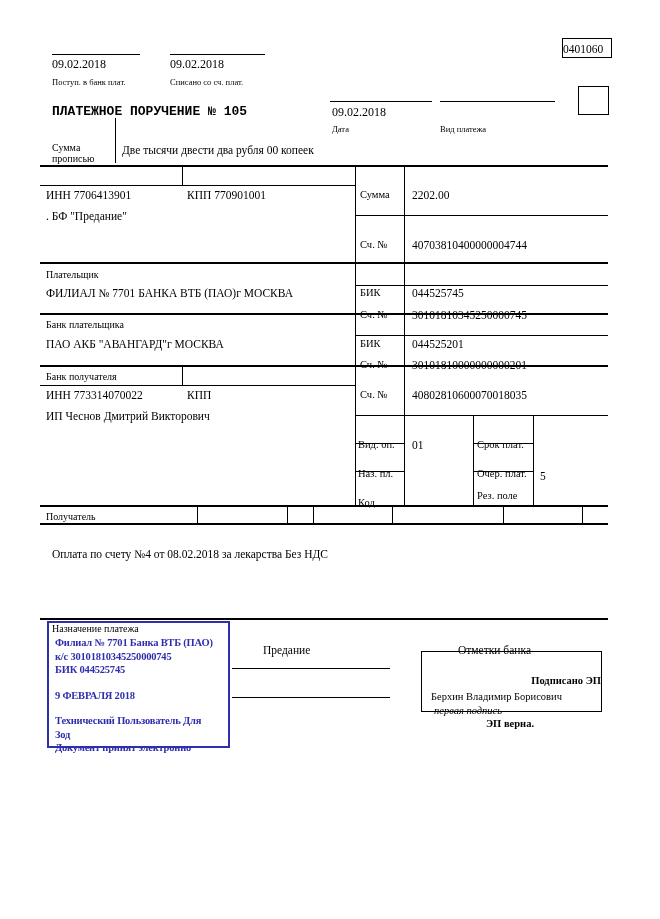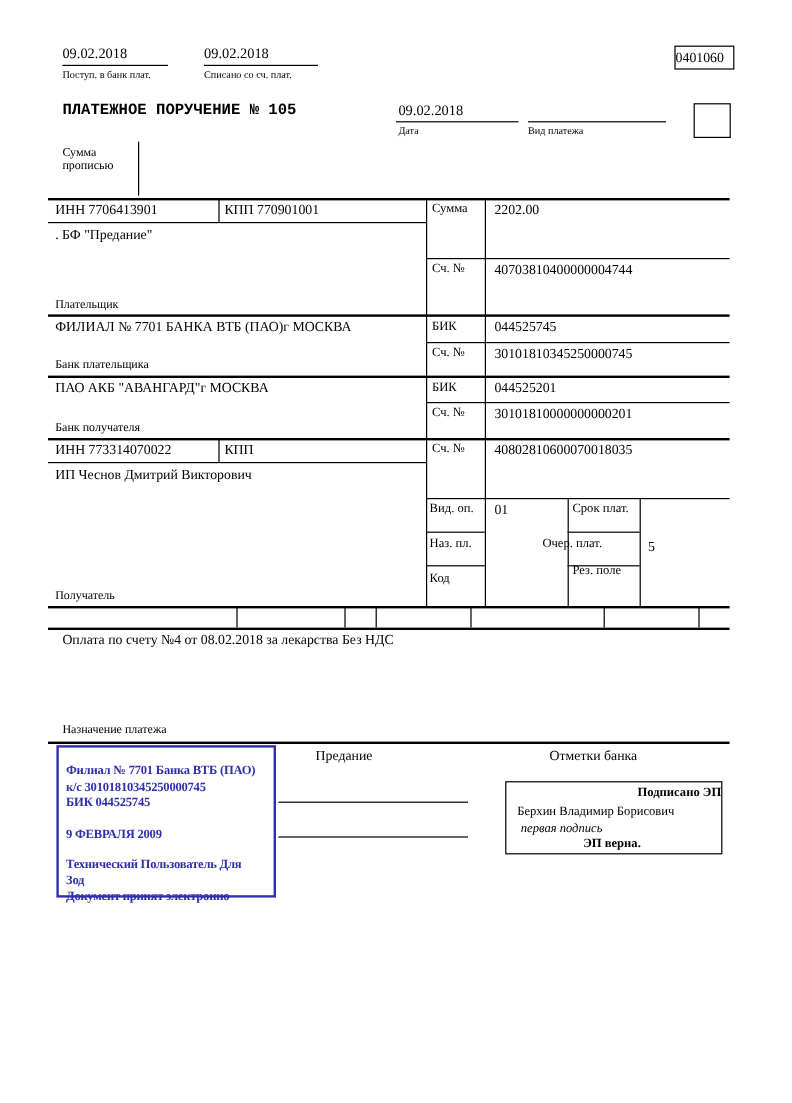--- a/index.html
+++ b/index.html
@@ -1,19 +1,19 @@
 <!DOCTYPE html>
 <html style="--stamp-blue: #2f2fae;"><head>
 <meta charset="utf-8">
 <style>
   :root{ --stamp-blue:#2f2fae; }
   html,body{margin:0;padding:0;background:#fff;}
   .page{position:relative;width:660px;height:919px;background:#fff;overflow:hidden;
         font-family:"Liberation Serif",serif;color:#000;}
-  .abs{position:absolute;white-space:nowrap;line-height:1.12;}
+  .abs{position:absolute;white-space:nowrap;line-height:1.12;margin-top:20px;}
   .wrap{white-space:normal;}
   .hl{position:absolute;height:1px;background:#000;}
   .hl2{position:absolute;height:2px;background:#000;}
   .vl{position:absolute;width:1px;background:#000;}
   .t8{font-size:8.5px;}
   .t10{font-size:10px;}
   .t105{font-size:10.5px;}
   .t11{font-size:11.5px;}
   .t12{font-size:12px;}
   .title{font-family:Liberation Mono, monospace;font-weight:bold;font-size:13px;}
@@ -49,20 +49,21 @@
   <div class="hl" style="left:330px;top:101px;width:102px"></div>
   <div class="abs t8" style="left:332px;top:105px">Дата</div>
 
   <div class="hl" style="left:440px;top:101px;width:115px"></div>
   <div class="abs t8" style="left:440px;top:105px">Вид платежа</div>
 
   <div class="box" style="left:578px;top:86px;width:31px;height:29px"></div>
 
   <div class="abs t10 wrap" style="left:52px;top:122px;width:62px">Сумма прописью</div>
   <div class="vl" style="left:115px;top:118px;height:45px"></div>
+  <div class="abs t11" style="left:122px;top:124px">Две тысячи двести два рубля 00 копеек</div>
 
   <div class="hl2" style="left:40px;top:165px;width:568px"></div>
   <div class="hl" style="left:40px;top:185px;width:315px"></div>
   <div class="hl" style="left:355px;top:215px;width:253px"></div>
   <div class="hl2" style="left:40px;top:262px;width:568px"></div>
   <div class="hl" style="left:355px;top:285px;width:253px"></div>
   <div class="hl2" style="left:40px;top:313px;width:568px"></div>
   <div class="hl" style="left:355px;top:335px;width:253px"></div>
   <div class="hl2" style="left:40px;top:365px;width:568px"></div>
   <div class="hl" style="left:40px;top:385px;width:315px"></div>
@@ -115,34 +116,34 @@
   <div class="abs t11" style="left:187px;top:369px">КПП</div>
   <div class="abs t105" style="left:360px;top:369px">Сч. №</div>
   <div class="abs t11" style="left:412px;top:369px">40802810600070018035</div>
   <div class="abs t11" style="left:46px;top:390px">ИП Чеснов Дмитрий Викторович</div>
   <div class="abs t10" style="left:46px;top:491px">Получатель</div>
 
   <div class="abs t105" style="left:358px;top:419px">Вид. оп.</div>
   <div class="abs t11" style="left:412px;top:419px">01</div>
   <div class="abs t105 wrap" style="left:477px;top:419px;width:52px">Срок плат.</div>
   <div class="abs t105" style="left:358px;top:448px">Наз. пл.</div>
-  <div class="abs t105 wrap" style="left:452px;top:448px;width:52px">Очер. плат.</div>
+  <div class="abs t105 wrap" style="left:477px;top:448px;width:52px">Очер. плат.</div>
   <div class="abs t11" style="left:540px;top:450px">5</div>
   <div class="abs t105" style="left:358px;top:477px">Код</div>
   <div class="abs t105" style="left:477px;top:470px">Рез. поле</div>
 
   <div class="abs t11" style="left:52px;top:528px">Оплата по счету №4 от 08.02.2018 за лекарства Без НДС</div>
   <div class="abs t10" style="left:52px;top:603px">Назначение платежа</div>
   <div class="hl2" style="left:40px;top:618px;width:568px"></div>
 
   <div class="bluebox" style="left:47px;top:621px;width:183px;height:127px">
     <div class="bl">Филиал № 7701 Банка ВТБ (ПАО)</div>
     <div class="bl">к/с 30101810345250000745</div>
     <div class="bl">БИК 044525745</div>
-    <div class="bl" style="margin-top:12px">9 ФЕВРАЛЯ 2009</div>
+    <div class="bl" style="margin-top:12px">9 ФЕВРАЛЯ 2018</div>
     <div class="bl" style="margin-top:12px">Технический Пользователь Для</div>
     <div class="bl">Зод</div>
     <div class="bl">Документ принят электронно</div>
   </div>
 
   <div class="abs t11" style="left:263px;top:624px">Предание</div>
   <div class="hl" style="left:232px;top:668px;width:158px"></div>
   <div class="hl" style="left:232px;top:697px;width:158px"></div>
 
   <div class="abs t11" style="left:458px;top:624px">Отметки банка</div>

